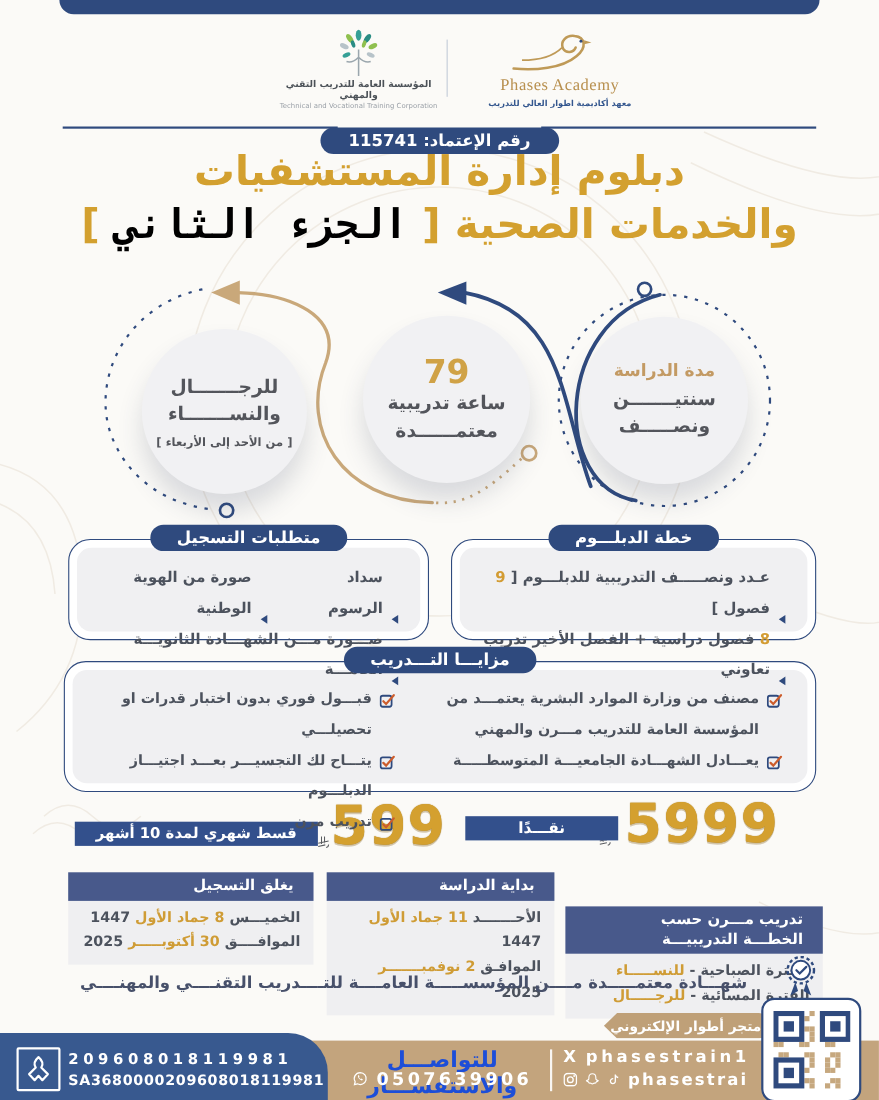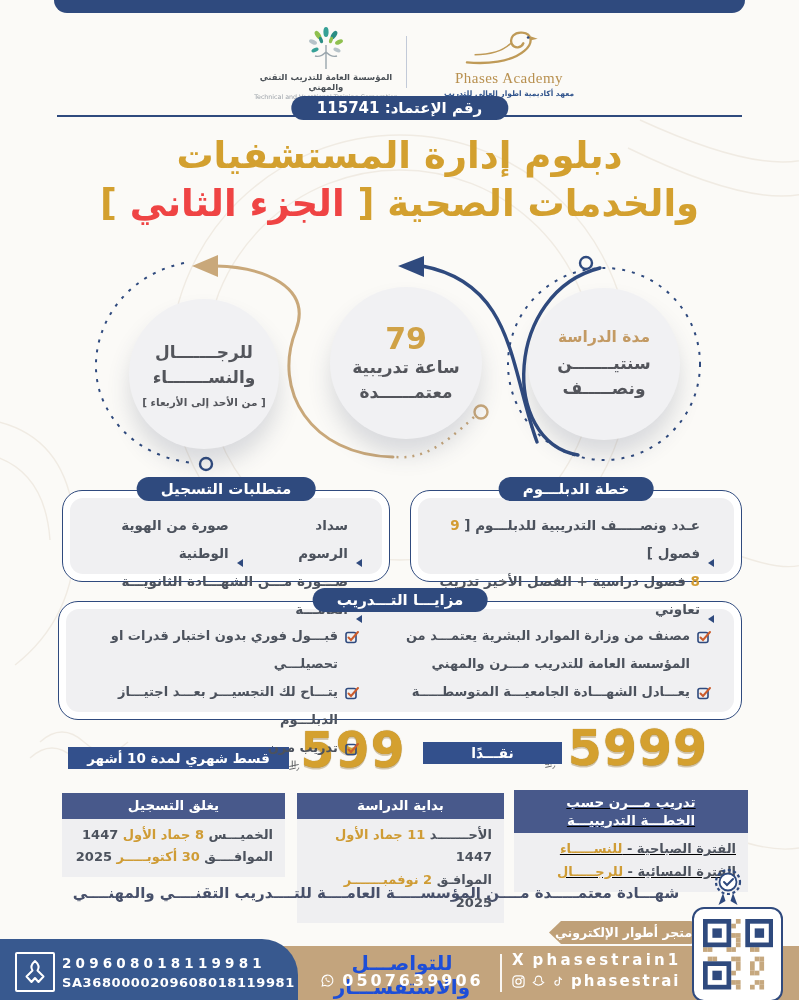--- a/index.html
+++ b/index.html
@@ -10,26 +10,26 @@
   .topbar{left:54px;top:0;width:691px;height:13px;background:#2f4a7e;border-radius:0 0 15px 15px;}
   .tvtc{left:250px;top:25px;width:152px;text-align:center;}
   .tvtc-ar{font-size:8.5px;font-weight:bold;color:#4b5157;margin-top:1px;}
   .tvtc-en{font-size:6.3px;color:#9ba1a8;margin-top:1px;}
   .logo-divider{left:406px;top:36px;width:1px;height:52px;background:#c2cad8;}
   .phases{left:424px;top:26px;width:170px;text-align:center;}
   .ph-en{font-family:"Liberation Serif","DejaVu Serif",serif;font-size:15px;color:#b8904f;letter-spacing:.5px;}
   .ph-ar{font-size:7.5px;font-weight:bold;color:#33568e;margin-top:2px;}
   
   .accred-line{top:115px;height:2px;background:#2f4a7e;}
-  .accred-pill{left:50%;top:96px;transform:translateX(-50%);background:#2f4a7e;color:#fff;
+  .accred-pill{left:50%;top:116px;transform:translateX(-50%);background:#2f4a7e;color:#fff;
                border-radius:15px;padding:3px 26px;font-size:15px;font-weight:bold;white-space:nowrap;direction:rtl;}
   
   .title-l{left:0;width:799px;text-align:center;font-weight:700;font-size:37px;color:#d3a02f;direction:rtl;line-height:1.25;}
   .t1{top:133px;} .t2{top:181px;}
-  .title-red{color:#ef4444;}
+  .title-red{color:#000000;font-family:Liberation Mono, monospace;}
   
   .circle{border-radius:50%;background:#f1f1f3;box-shadow:0 16px 22px rgba(55,65,95,.17);
           display:flex;flex-direction:column;align-items:center;justify-content:center;text-align:center;direction:rtl;}
   .c-right{left:528px;top:288px;width:152px;height:152px;}
   .c-mid{left:330px;top:287px;width:152px;height:152px;}
   .c-left{left:129px;top:299px;width:150px;height:150px;}
   .c-title{font-size:15.5px;font-weight:bold;color:#c39a63;margin-bottom:5px;}
   .c-line{font-size:17px;font-weight:bold;color:#53555b;line-height:1.45;}
   .c-num{font-size:30px;font-weight:bold;color:#d0a246;line-height:1.1;}
   .c-note{font-size:10.5px;font-weight:bold;color:#53555b;margin-top:6px;}
@@ -57,28 +57,28 @@
   .big-num{font-weight:800;color:#d4a02f;font-size:49px;text-align:center;
            text-shadow:0 2px 0 rgba(125,90,20,.30), 0 0 1px #a87e22;letter-spacing:1px;}
   .p-cash-num{left:556px;top:720px;width:164px;}
   .p-inst-num{left:300px;top:722px;width:106px;}
   .p-label{background:#33508c;color:#fff;font-weight:bold;text-align:center;direction:rtl;}
   .p-cash-label{left:423px;top:742px;width:139px;height:22px;font-size:14px;line-height:22px;}
   .p-inst-label{left:68px;top:747px;width:221px;height:22px;font-size:13.5px;line-height:22px;}
   .sar1{left:544px;top:757px;} .sar2{left:288px;top:759px;}
   
   .sbox{background:#efeff1;}
-  .sb-head{background:#48598b;color:#fff;font-size:13.5px;font-weight:bold;text-align:center;
-           padding:4px 0;direction:rtl;line-height:1.3;}
+  .sb-head{background:#48598b;color:#fff;font-size:13.5px;font-weight:bold;
+           padding:4px 18px;direction:rtl;line-height:1.3;}
   .sb-body{padding:5px 12px 8px;direction:rtl;text-align:right;font-size:13px;font-weight:bold;
            color:#4c525d;line-height:1.75;}
   .gold-t{color:#cf9c35;}
   .sb-close{left:62px;top:793px;width:223px;}
   .sb-start{left:297px;top:793px;width:207px;}
-  .sb-flex{left:514px;top:790px;width:234px;text-decoration:underline;}
+  .sb-flex{left:514px;top:824px;width:234px;}
   
   .cert-text{left:56px;top:884px;width:640px;text-align:center;direction:rtl;
              font-size:15px;font-weight:bold;color:#47506a;}
   .cert-badge{left:712px;top:869px;}
   
   .tan-band{left:272px;top:946px;width:527px;height:54px;background:#c3a47d;}
   .blue-panel{left:0;top:939px;width:298px;height:61px;background:#38598f;border-radius:0 36px 0 0;}
   .bank-icon{left:15px;top:952px;width:36px;height:36px;border:2.5px solid #fff;border-radius:2px;
              display:flex;align-items:center;justify-content:center;}
   .acct{left:62px;top:955px;color:#fff;font-size:13.5px;font-weight:bold;letter-spacing:4.2px;direction:ltr;}

